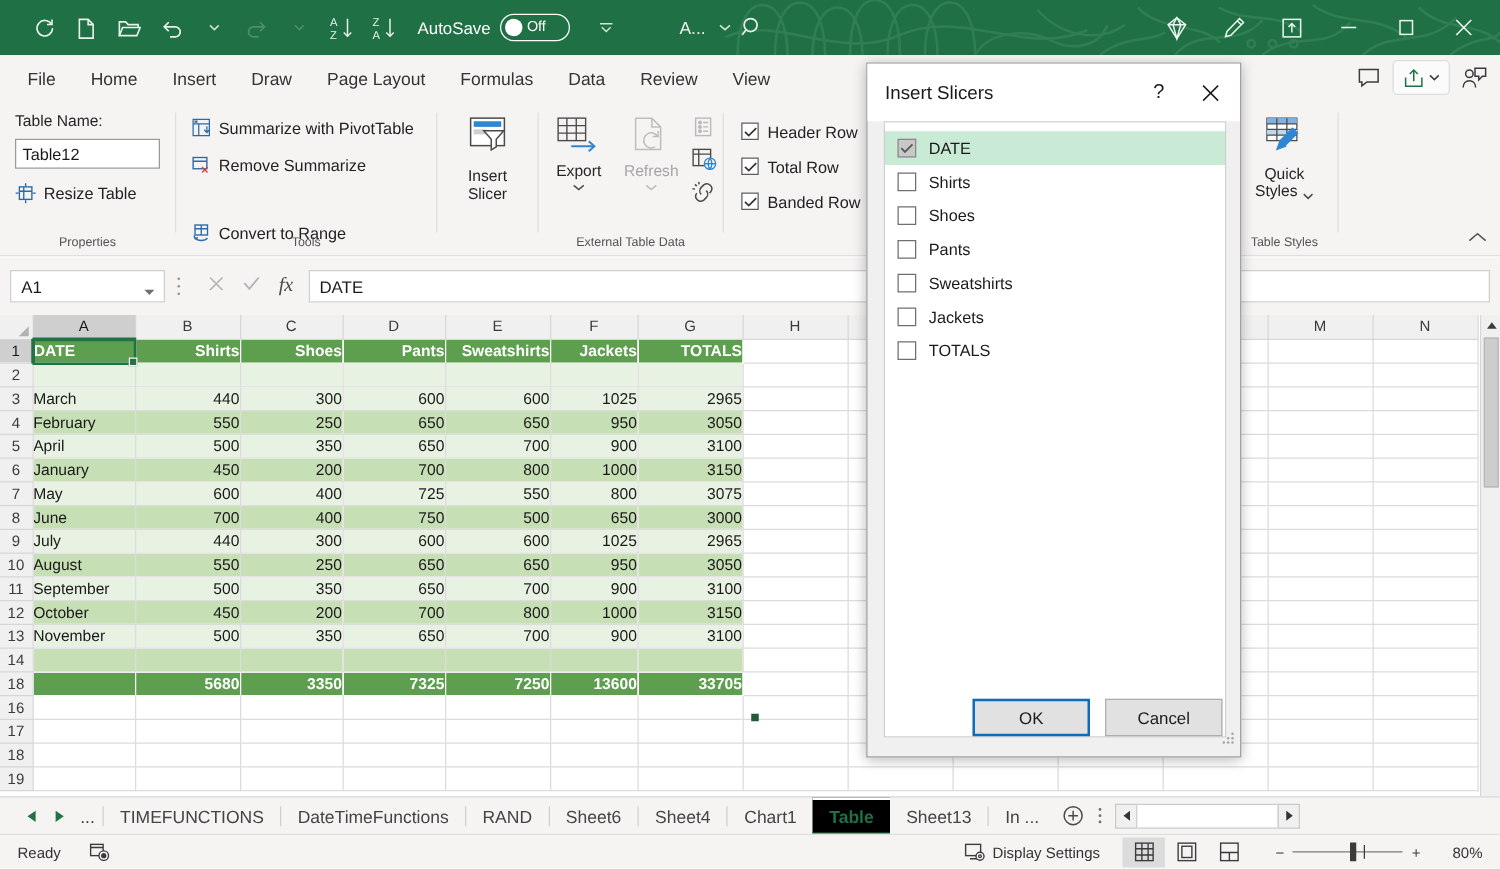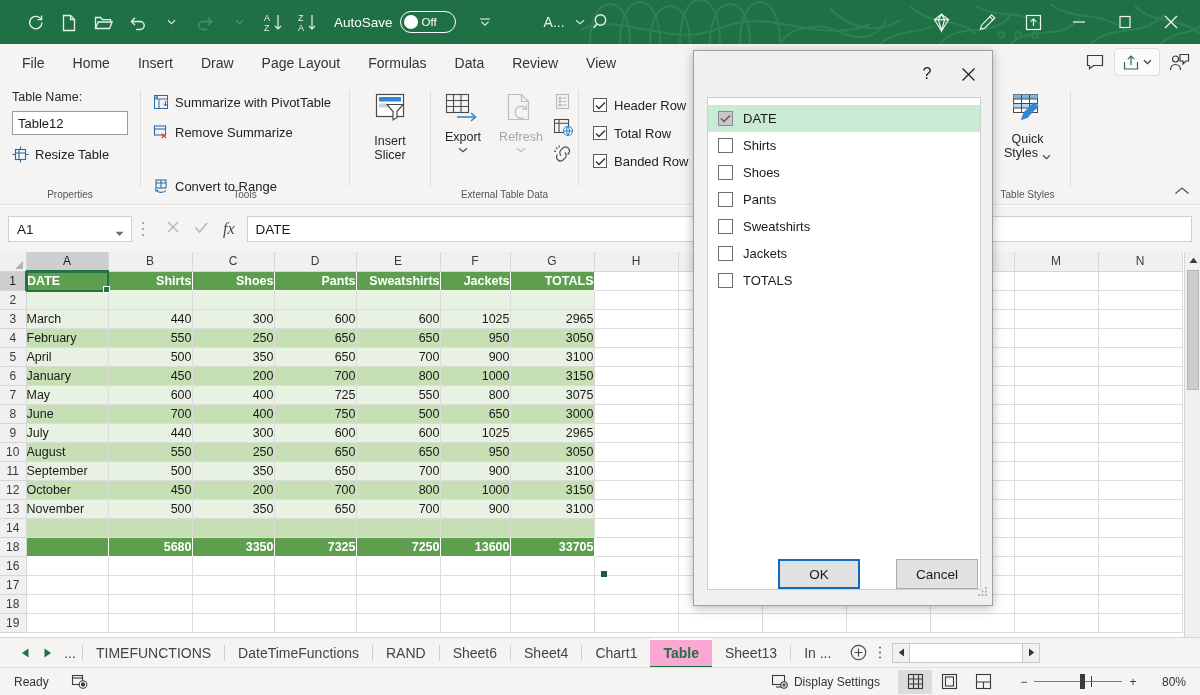--- a/index.html
+++ b/index.html
@@ -204,21 +204,21 @@
   }
   .st-nav { display: flex; align-items: center; gap: 0px; padding-left: 14px; color: #217346; }
   .st-navbtn { width: 22px; height: 24px; display:flex; align-items:center; justify-content:center; }
   .st-ellipsis { width: 24px; text-align:center; font-size: 14px; color: #3b3b3b; }
   .st-div { width: 1px; height: 16px; background: #cfcfcf; }
   .stab {
     height: 30px; padding: 0 13px; display:flex; align-items:center;
     font-size: 14px; color: #444; white-space: nowrap;
   }
   .stab.active {
-    background: #f9a8d4; color: #1f7044; font-weight: bold;
+    background: #000000; color: #1f7044; font-weight: bold;
     border-top: 2px solid #ffffff; border-bottom: 2px solid #1f7044;
   }
   .st-plus { width: 28px; display:flex; align-items:center; justify-content:center; color:#4a4a4a; }
   .st-vdots { width: 16px; display:flex; align-items:center; justify-content:center; color:#777; }
   .hscroll {
     margin-left: 4px; display: flex; align-items: center; height: 20px;
   }
   .hs-arrow { width: 18px; height: 20px; background: #f0f0f0; border: 1px solid #c9c9c9;
               display:flex; align-items:center; justify-content:center; color:#333; }
   .hs-track { width: 112px; height: 20px; background: #ffffff; border: 1px solid #c9c9c9; border-left:none; border-right:none;}
@@ -272,23 +272,23 @@
   .dchk {
     width: 15px; height: 15px; border: 1px solid #6f6f6f; background: #ffffff;
     display: flex; align-items: center; justify-content: center; flex: none;
   }
   .dchk.checked-dim { background: #c8c8c8; border-color: #8a8a8a; }
   .dlg-buttons {
     position: absolute; left: 0; bottom: 0; width: 100%; height: 62px;
     display: flex; align-items: center; justify-content: flex-end; gap: 12px; padding-right: 14px;
   }
   .dbtn {
-    width: 82px; height: 30px; background: #e1e1e1; border: 1px solid #adadad;
+    width: 94px; height: 30px; background: #e1e1e1; border: 1px solid #adadad;
     display: flex; align-items: center; justify-content: center;
-    font-size: 13.5px; color: #1a1a1a; margin-left: 24px;
+    font-size: 13.5px; color: #1a1a1a;
   }
   .dbtn.primary { border: 2px solid #0f6cbd; }
   .dlg-resize { position: absolute; right: 4px; bottom: 4px; }
 </style>
 </head>
 <body>
 
 <div id="app">
 
   <div class="titlebar">
@@ -1174,20 +1174,23 @@
       <span class="zs-line">
         <span class="zs-thumb"></span>
         <span class="zs-tick"></span>
       </span>
       <span style="width:22px; text-align:center; color:#3b3b3b;">+</span>
     </span>
     <span class="zoom-pct" style="margin-right:14px;">80%</span>
   </div>
 
   <div class="dlg">
+    <div class="dlg-title">
+      <span class="dlg-title-text">Insert Slicers</span>
+    </div>
     <div class="dlg-help">?</div>
     <div class="dlg-close">
       <svg width="15" height="15" viewBox="0 0 15 15" stroke="#1a1a1a" stroke-width="1.2">
           <path d="M1.5 1.5l12 12M13.5 1.5l-12 12"></path>
         </svg>
     </div>
     <div class="dlg-list" id="dlg-list">
         <div class="dlg-item selected">
           <span class="dchk checked-dim">
             <svg width="11" height="9" viewBox="0 0 11 9" fill="none" stroke="#5a5a5a" stroke-width="1.5">

